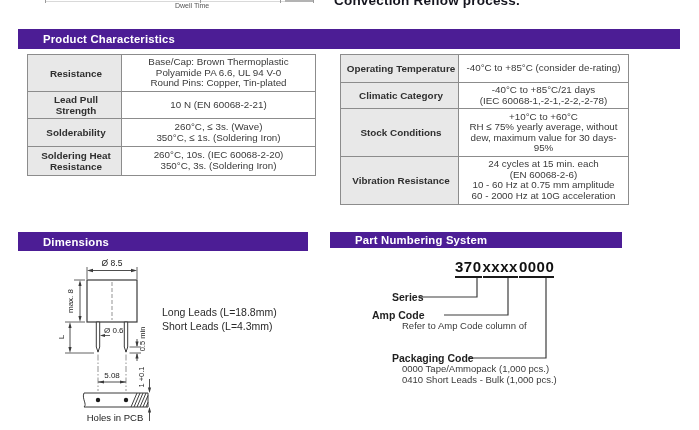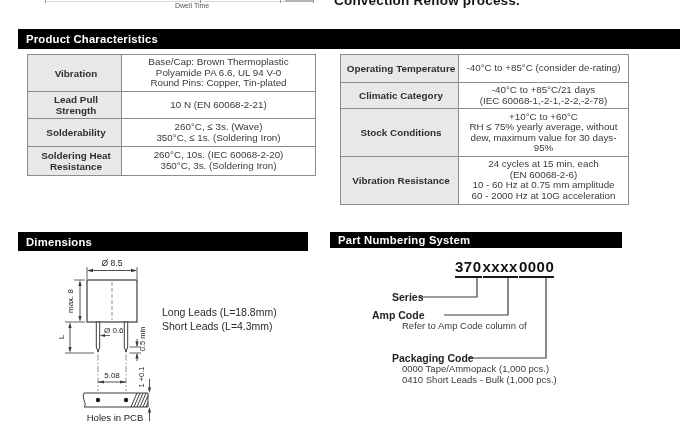--- a/index.html
+++ b/index.html
@@ -12,22 +12,22 @@
   .reflow-note {
     position:absolute; left:334px; top:-7px; font-size:13.5px; font-weight:bold;
     color:#15151f; letter-spacing:.2px; white-space:nowrap;
   }
   .chart-remnant-line { position:absolute; left:45px; top:1px; width:268px; height:1px; background:#d9d9d9; }
   .chart-remnant-dark { position:absolute; left:285px; top:0px; width:28px; height:2px; background:#b3b3b3; }
   .tick { position:absolute; width:1px; height:3px; background:#9a9a9a; top:0; }
   .dwell-label { position:absolute; left:175px; top:2px; font-size:7px; color:#555; white-space:nowrap; }
   
   .bar {
-    position:absolute; background:#000000; color:#fff; font-weight:bold;
-    font-size:11.3px; padding-left:8px; display:flex; align-items:center;
+    position:absolute; background:#4c1d95; color:#fff; font-weight:bold;
+    font-size:11.3px; padding-left:25px; display:flex; align-items:center;
     letter-spacing:.2px;
   }
   .bar-product    { left:18px;  top:29px;  width:662px; height:20px; }
   .bar-dimensions { left:18px;  top:232px; width:290px; height:19px; }
   .bar-pns        { left:330px; top:232px; width:292px; height:16px; }
   
   table.spec { position:absolute; border-collapse:collapse; table-layout:fixed; background:#fff; }
   table.spec td { border:1px solid #8c8c8c; vertical-align:middle;text-align:center; }
   td.lbl {
     background:#e8e8e8; font-weight:bold; font-size:9.9px; color:#2f2f2f;
@@ -74,21 +74,21 @@
     <span>Product Characteristics</span>
   </div>
 
   <table class="spec tbl-left">
     <colgroup>
         <col style="width:94px">
         <col style="width:194px">
       </colgroup>
     <tbody>
         <tr style="height:37px">
-      <td class="lbl">Vibration</td>
+      <td class="lbl">Resistance</td>
       <td class="val">
         <div class="ln">Base/Cap: Brown Thermoplastic</div>
         <div class="ln">Polyamide PA 6.6, UL 94 V-0</div>
         <div class="ln">Round Pins: Copper, Tin-plated</div>
       </td>
     </tr>
     <tr style="height:26px">
       <td class="lbl">Lead Pull Strength</td>
       <td class="val">
         <div class="ln">10 N (EN 60068-2-21)</div>

